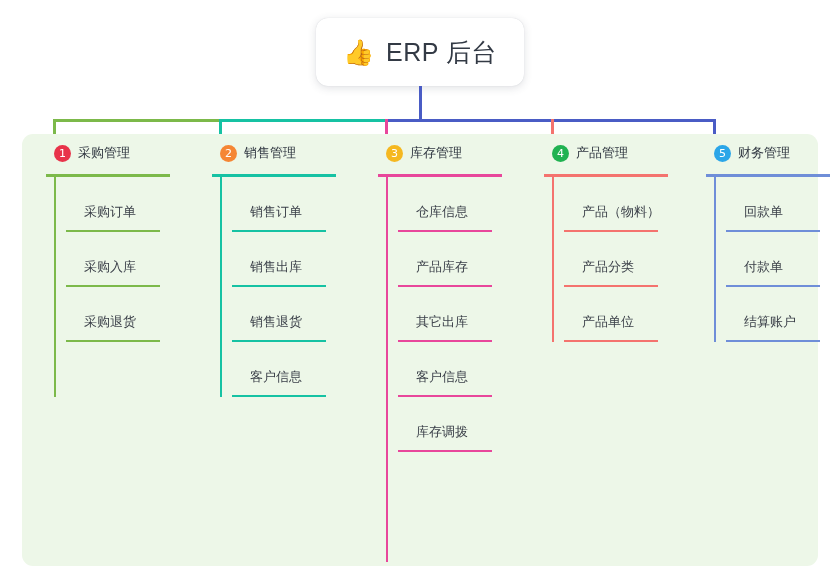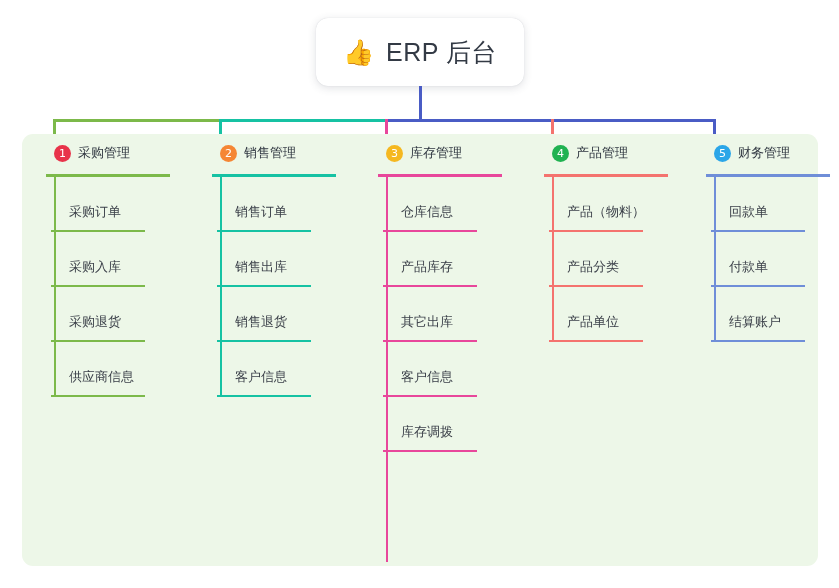--- a/index.html
+++ b/index.html
@@ -104,21 +104,21 @@
   .spine {
     position: absolute;
     left: 16px;
     top: 43px;
     width: 2px;
   }
 
   
   .items {
     position: absolute;
-    left: 13px;
+    left: 28px;
     top: 43px;
     width: 144px;
   }
   .leaf {
     position: relative;
     height: 55px;
   }
   .leaf-label {
     position: absolute;
     left: 18px;
@@ -170,24 +170,20 @@
             <div class="leaf-rule" style="background: rgb(124, 185, 74);"></div>
           </div>
           <div class="leaf">
             <span class="leaf-label">采购入库</span>
             <div class="leaf-rule" style="background: rgb(124, 185, 74);"></div>
           </div>
           <div class="leaf">
             <span class="leaf-label">采购退货</span>
             <div class="leaf-rule" style="background: rgb(124, 185, 74);"></div>
           </div>
-          <div class="leaf">
-            <span class="leaf-label">供应商信息</span>
-            <div class="leaf-rule" style="background: rgb(124, 185, 74);"></div>
-          </div>
         </div>
       </div>
       <div class="column" style="left: 182px;">
         <div class="col-head">
           <span class="badge" style="background: rgb(245, 134, 52);">2</span>
           <span class="col-title">销售管理</span>
         </div>
         <div class="head-rule" style="background: rgb(22, 194, 163);"></div>
         <div class="spine" style="background: rgb(22, 194, 163); height: 220px;"></div>
         <div class="items">

